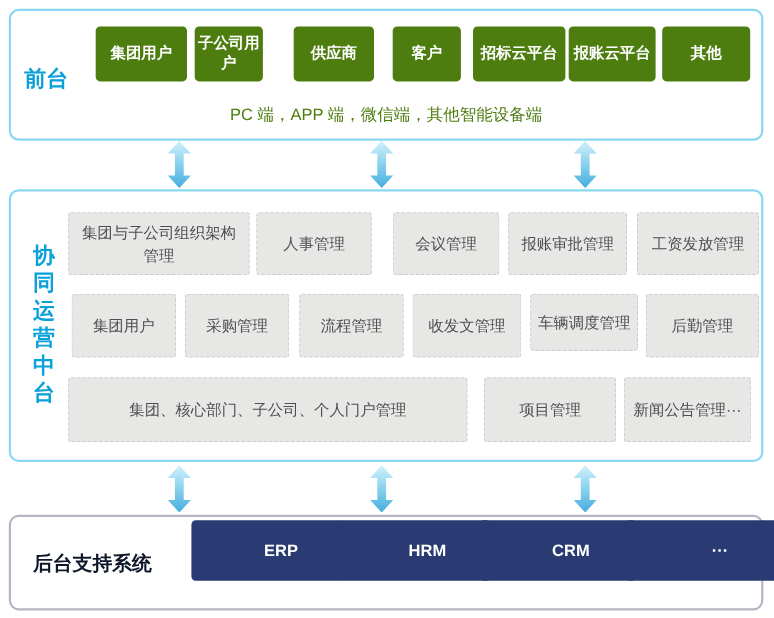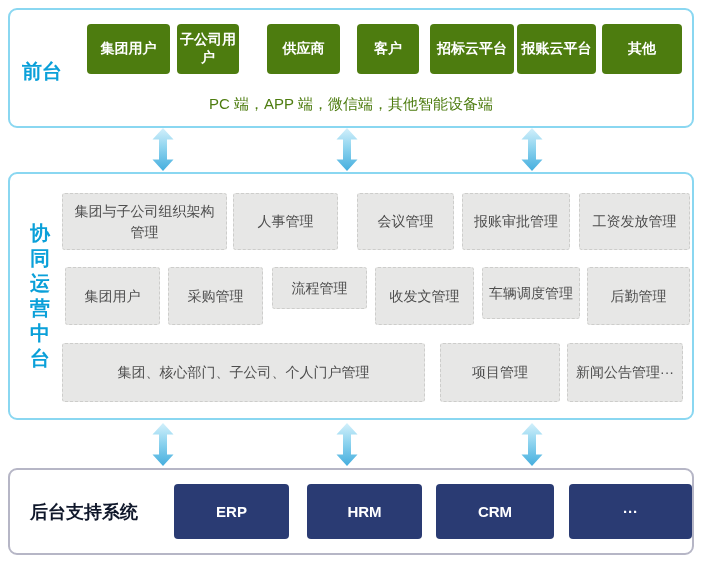--- a/index.html
+++ b/index.html
@@ -34,34 +34,34 @@
     display:flex; align-items:center; justify-content:center; text-align:center; }
   
   .g11{left:52px;top:19px;width:165px;height:57px}
   .g12{left:223px;top:19px;width:105px;height:57px}
   .g13{left:347px;top:19px;width:97px;height:57px}
   .g14{left:452px;top:19px;width:108px;height:57px}
   .g15{left:569px;top:19px;width:111px;height:57px}
   
   .g21{left:55px;top:93px;width:95px;height:58px}
   .g22{left:158px;top:93px;width:95px;height:58px}
-  .g23{left:262px;top:93px;width:95px;height:42px}
+  .g23{left:262px;top:93px;width:95px;height:58px}
   .g24{left:365px;top:93px;width:99px;height:58px}
   .g25{left:472px;top:93px;width:98px;height:52px}
   .g26{left:577px;top:93px;width:103px;height:58px}
   
   .g31{left:52px;top:169px;width:363px;height:59px}
   .g32{left:430px;top:169px;width:120px;height:59px}
   .g33{left:557px;top:169px;width:116px;height:59px}
 
   #backend-label { position:absolute; left:20px; top:50%; transform:translateY(-50%);
     color:#0f172a; font-weight:bold; font-size:18px; }
-  .nbox { position:absolute; top:14px; height:55px; background:#2a3b73; border-radius:4px;
+  .nbox { position:absolute; top:3px; height:55px; background:#2a3b73; border-radius:4px;
     color:#ffffff; font-weight:bold; font-size:15px;
-    display:flex; align-items:center; justify-content:center; }
+    display:flex; align-items:center; justify-content:center;padding-left:24px; }
   .nb1{left:164px;width:115px} .nb2{left:297px;width:115px}
   .nb3{left:426px;width:118px} .nb4{left:559px;width:123px}
 
   .arrow { position:absolute; width:22px; height:43px; }
   .ar1{top:128px} .ar2{top:423px}
   .ac1{left:152px} .ac2{left:336px} .ac3{left:521px}
 </style>
 </head>
 <body>
 

